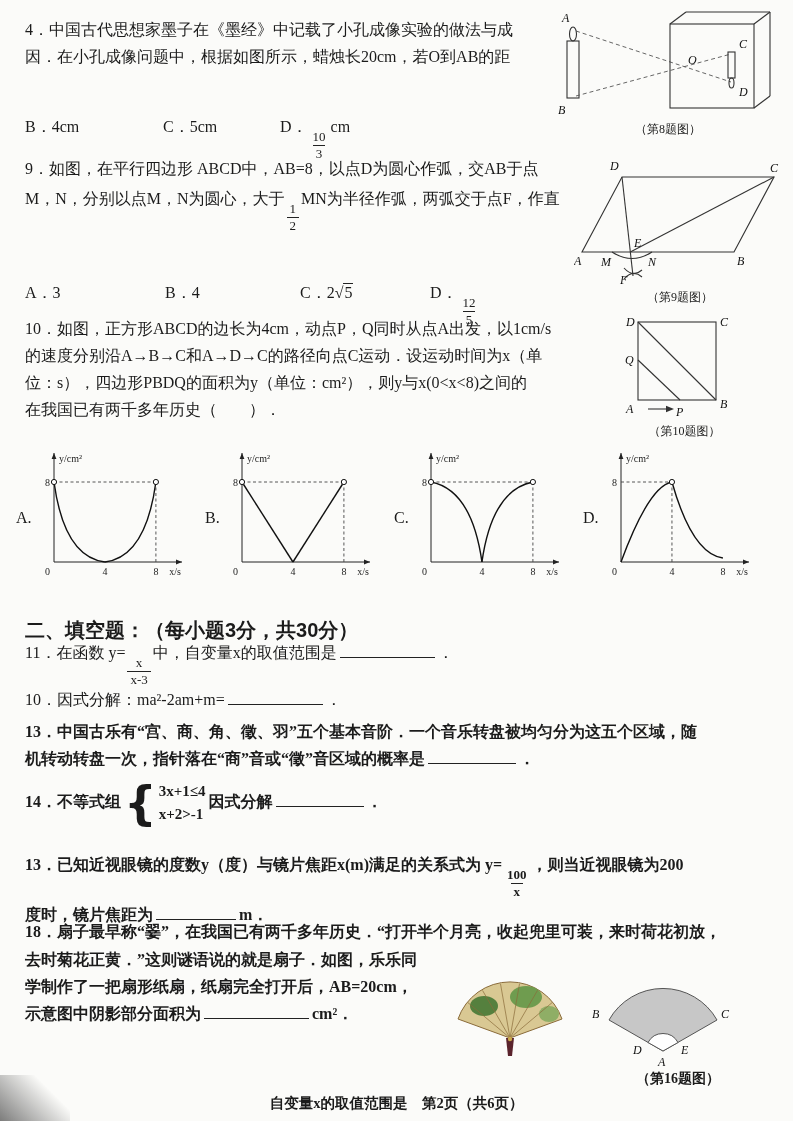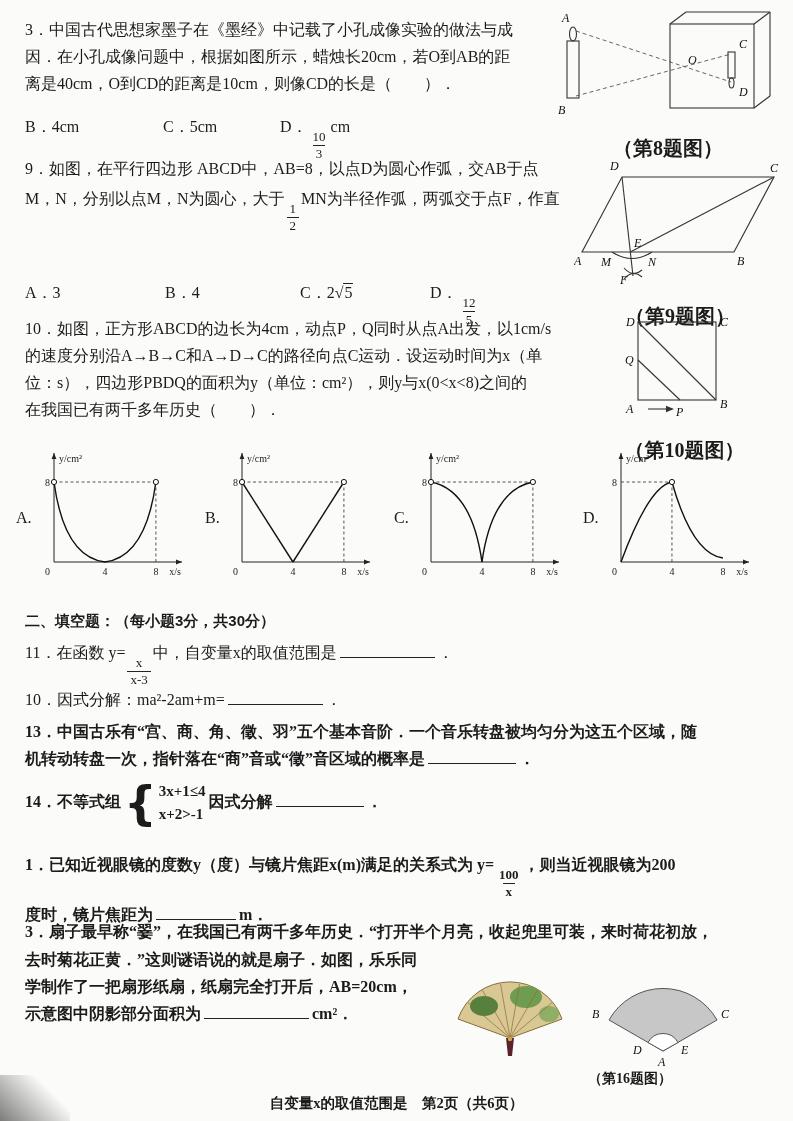--- a/index.html
+++ b/index.html
@@ -13,48 +13,47 @@
   .opt{display:inline-block;white-space:nowrap}
   .frac{display:inline-flex;flex-direction:column;align-items:center;vertical-align:-9px;font-size:13px;line-height:1.25;margin:0 2px}
   .frac .num{padding:0 3px}
   .frac .den{border-top:1.2px solid #222;padding:0 3px}
   .radical{white-space:nowrap}
   .rad-body{border-top:1.2px solid #222;padding:0 1px}
   .sys{display:inline-flex;align-items:center;vertical-align:middle;margin:0 3px}
   .brace{font-size:46px;line-height:.85;font-family:"DejaVu Sans",sans-serif;margin-right:2px}
   .rows{display:inline-flex;flex-direction:column;font-size:15px;line-height:1.55}
   .blank{display:inline-block;border-bottom:1.4px solid #222;height:5px;margin:0 3px}
-  .sec{position:absolute;font-size:15px;font-weight:bold;font-family:"Liberation Sans","DejaVu Sans",sans-serif}
+  .sec{position:absolute;font-size:20px;font-weight:bold;font-family:"Liberation Sans","DejaVu Sans",sans-serif}
   .fig{position:absolute;margin:0;text-align:center}
   .fig svg{display:block;margin:0 auto}
-  .figcap{font-size:20px;font-weight:700;margin-top:17px;white-space:nowrap}
+  .figcap{font-size:12px;font-weight:400;margin-top:3px;white-space:nowrap}
   .graphs{position:absolute;left:16px;top:450px;display:flex}
   .graph-item{display:flex;align-items:center;width:189px}
   .graph-label{font-size:16px}
   .footer{position:absolute;left:0;top:1094px;width:793px;text-align:center;font-size:14.5px;font-weight:600}
-  .caption-floating{position:absolute;font-size:14px;font-weight:600;text-align:center}
+  .caption-floating{position:absolute;font-size:14px;font-weight:600;text-align:right}
   .ln{fill:none;stroke:#333;stroke-width:1.1}
   .ray{fill:none;stroke:#555;stroke-width:.9;stroke-dasharray:4 3}
   .flabel{font-size:12px;font-style:italic;fill:#111}
   .ax{stroke:#222;stroke-width:1}
   .dash{stroke:#444;stroke-width:.9;stroke-dasharray:3 2.5}
   .curve{fill:none;stroke:#111;stroke-width:1.4}
   .opt-circle{fill:#fff;stroke:#111;stroke-width:1}
   .tick{font-size:10px;fill:#222}
   .scan-corner{position:absolute;left:0;bottom:0;width:70px;height:46px;background:linear-gradient(45deg,rgba(40,40,40,.6),rgba(40,40,40,0) 70%)}
 </style>
 </head>
 <body>
 
 <div class="sheet">
 
   <section class="q" style="left:25px;top:16px;width:540px">
-    <div class="qline">3．中国古代思想家墨子在《墨经》中记载了小孔成像实验的做法与成</div>
+    <div class="qline">4．中国古代思想家墨子在《墨经》中记载了小孔成像实验的做法与成</div>
     <div class="qline">因．在小孔成像问题中，根据如图所示，蜡烛长20cm，若O到AB的距</div>
-    <div class="qline">离是40cm，O到CD的距离是10cm，则像CD的长是（　　）．</div>
   </section>
 
   <figure class="fig" style="left:552px;top:6px;width:232px">
     <svg width="232" height="112" viewBox="0 0 232 112">
       <g>
         <ellipse cx="21" cy="28" rx="3.5" ry="7" class="ln"></ellipse>
         <rect x="15" y="35" width="12" height="57" class="ln"></rect>
       </g>
       <g>
         <line x1="24" y1="25" x2="179" y2="76" class="ray"></line>
@@ -268,29 +267,29 @@
     <span>14．不等式组</span><span class="sys">
         <span class="brace">{</span>
         <span class="rows">
           <span>3x+1≤4</span>
           <span>x+2&gt;-1</span>
         </span>
       </span><span>因式分解</span><span class="blank" style="width:88px"></span><span>．</span>
   </div>
 
   <div class="q bq" style="left:25px;top:848px;width:748px">
-    <div class="qline tall"><span>1．已知近视眼镜的度数y（度）与镜片焦距x(m)满足的关系式为 y=</span><span class="frac">
+    <div class="qline tall"><span>13．已知近视眼镜的度数y（度）与镜片焦距x(m)满足的关系式为 y=</span><span class="frac">
           <span class="num">100</span>
           <span class="den">x</span>
         </span><span>，则当近视眼镜为200</span></div>
     <div class="qline"><span>度时，镜片焦距为</span><span class="blank" style="width:80px"></span><span>m．</span></div>
   </div>
 
   <div class="q bq" style="left:25px;top:918px;width:748px">
-    <div class="qline">3．扇子最早称“翣”，在我国已有两千多年历史．“打开半个月亮，收起兜里可装，来时荷花初放，</div>
+    <div class="qline">18．扇子最早称“翣”，在我国已有两千多年历史．“打开半个月亮，收起兜里可装，来时荷花初放，</div>
   </div>
   <div class="q bq" style="left:25px;top:946px;width:430px">
     <div class="qline">去时菊花正黄．”这则谜语说的就是扇子．如图，乐乐同</div>
     <div class="qline">学制作了一把扇形纸扇，纸扇完全打开后，AB=20cm，</div>
     <div class="qline"><span>示意图中阴影部分面积为</span><span class="blank" style="width:105px"></span><span>cm²．</span></div>
   </div>
 
   <figure class="fig" style="left:448px;top:960px;width:125px">
     <svg width="125" height="100" viewBox="0 0 125 100">
       <g>

